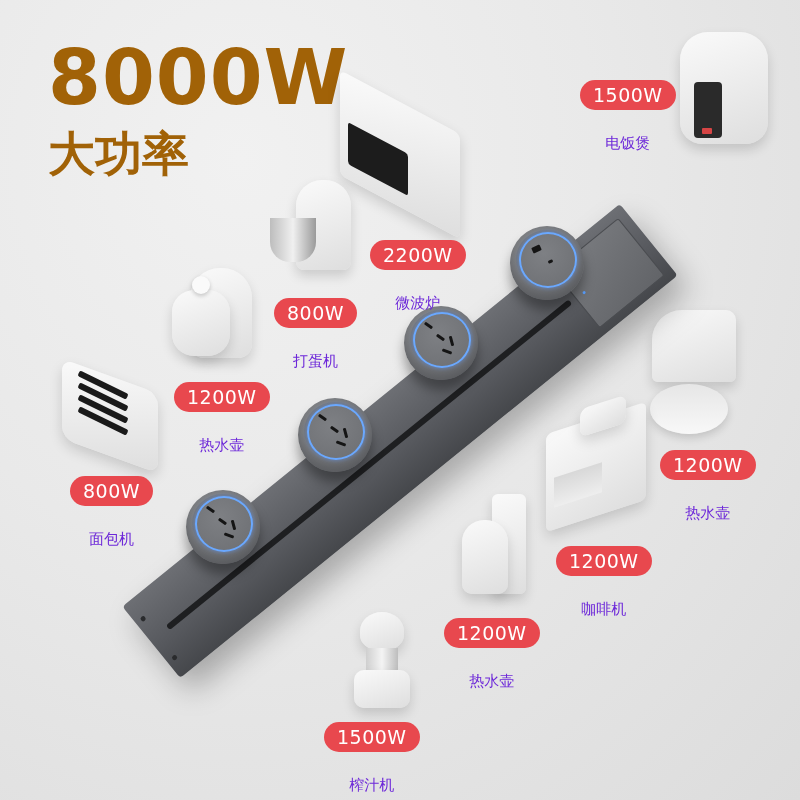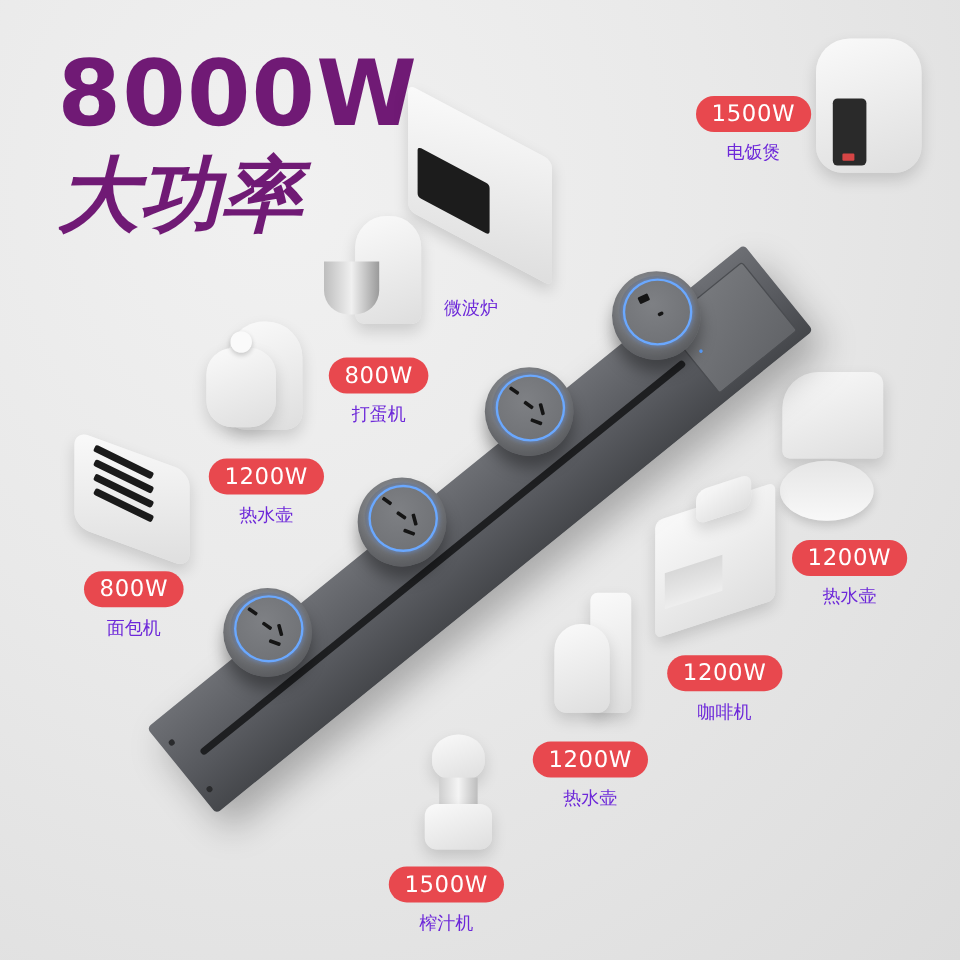--- a/index.html
+++ b/index.html
@@ -2,25 +2,25 @@
 <html><head>
 <meta charset="utf-8">
 <style>
   html, body { margin:0; padding:0; }
   body {
     width:800px; height:800px; overflow:hidden; position:relative;
     background: radial-gradient(ellipse at 30% 20%, #f1f1f1 0%, #e9e9e9 45%, #dcdcdc 100%);
     font-family: "Liberation Sans", "DejaVu Sans", sans-serif;
   }
   .headline {
-    position:absolute; left:48px; top:40px; color:#701a75; font-weight:700;
+    position:absolute; left:48px; top:40px; color:#a16207; font-weight:700;
     line-height:1;
   }
   .headline .big { font-size:76px; letter-spacing:1px; display:block; font-family:"DejaVu Sans", sans-serif; }
-  .headline .sub { font-size:68px; display:block; margin-top:14px; font-family:"DejaVu Sans", sans-serif;font-style:italic; }
+  .headline .sub { font-size:47px; display:block; margin-top:14px; font-family:"DejaVu Sans", sans-serif; }
 
   
   .strip-wrap {
     position:absolute; left:0; top:0; width:800px; height:800px; pointer-events:none;
   }
   .strip {
     position:absolute; left:80px; top:395px; width:640px; height:92px;
     background: linear-gradient(180deg, #6d6f74 0%, #56585d 60%, #45474b 100%);
     border-radius:4px;
     transform: rotate(-39deg); transform-origin: center;
@@ -57,21 +57,21 @@
   .socket .slot { position:absolute; background:#151515; border-radius:1px; }
 
   
   .appliance { position:absolute; }
   .white-box {
     position:absolute; background: linear-gradient(160deg,#fafafa,#dedede);
     border-radius:8px; box-shadow: 0 6px 12px rgba(0,0,0,0.15);
   }
 
   
-  .label-group { position:absolute; display:flex; flex-direction:column; align-items:center; }
+  .label-group { position:absolute; display:flex; flex-direction:column; align-items:center;gap:16px; }
   .badge {
     background:#e8484e; color:#ffffff; border-radius:16px;
     font-size:19px; padding:5px 13px; line-height:20px; letter-spacing:0.5px;
     font-family:"DejaVu Sans", sans-serif;
   }
   .name {
     margin-top:8px; font-size:15px; color:#6d28d9; font-family:"DejaVu Sans", sans-serif;
   }
 </style>
 </head>
@@ -174,20 +174,21 @@
     <div class="ring"></div>
   <div class="slot" style="left:22px;top:20px;width:9px;height:6px;transform:rotate(-25deg);border-radius:1px;"></div>
   <div class="slot" style="left:38px;top:34px;width:5px;height:3px;border-radius:2px;transform:rotate(-25deg);"></div>
 </div>
 
 <div class="label-group" style="left:580px;top:80px;">
   <span class="badge">1500W</span>
   <span class="name">电饭煲</span>
 </div>
 <div class="label-group" style="left:370px;top:240px;">
+  <span class="badge">2200W</span>
   <span class="name">微波炉</span>
 </div>
 <div class="label-group" style="left:274px;top:298px;">
   <span class="badge">800W</span>
   <span class="name">打蛋机</span>
 </div>
 <div class="label-group" style="left:174px;top:382px;">
   <span class="badge">1200W</span>
   <span class="name">热水壶</span>
 </div>

